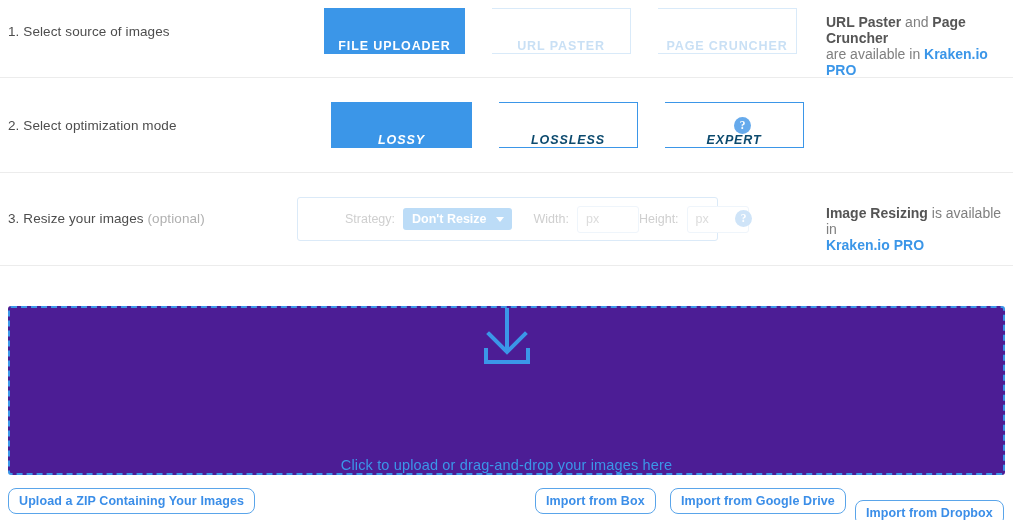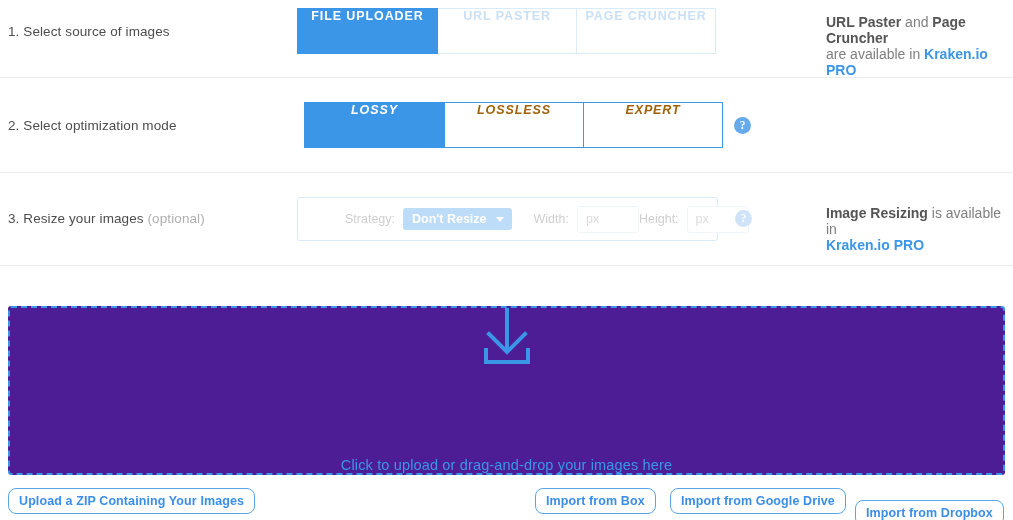--- a/index.html
+++ b/index.html
@@ -46,36 +46,37 @@
   
   .seg-group {
     position: absolute;
     display: flex;
     height: 46px;
   }
   .seg-btn {
     box-sizing: border-box;
     height: 46px;
     display: flex;
-    align-items: flex-start;
+    align-items: flex-end;
     justify-content: center;
     font-size: 12.5px;
     font-weight: bold;
     letter-spacing: 0.9px;
     background: #ffffff;
     cursor: pointer;
     user-select: none;
+    margin-left: 27px;
   }
   .seg-btn.active {
     background: #3b96e8;
     color: #ffffff;
     border: 1px solid #3b96e8;
   }
   .seg-btn.enabled {
-    color: #a16207;
+    color: #0c4a6e;
     border: 1px solid #3b96e8;
     border-left: none;
   }
   .seg-btn.disabled {
     color: #c9e0f5;
     border: 1px solid #d9eaf9;
     border-left: none;
   }
   .seg-btn.active + .seg-btn.disabled {
     border-left: none;

